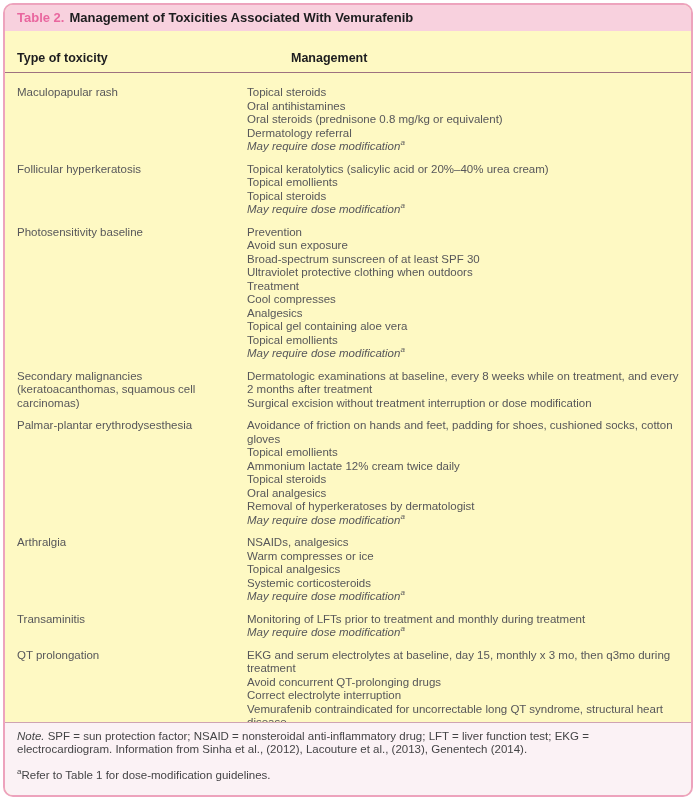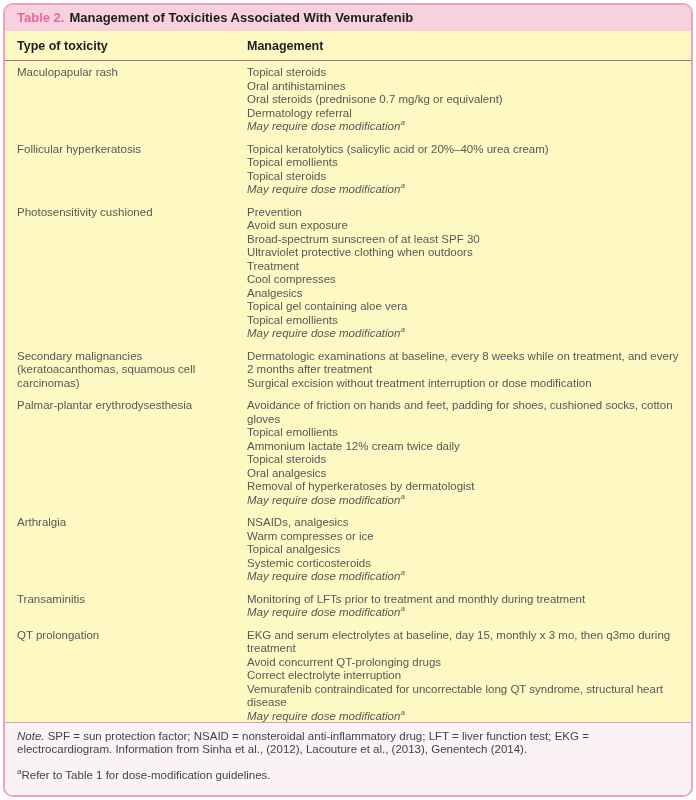--- a/index.html
+++ b/index.html
@@ -23,30 +23,30 @@
     border:2px solid var(--card-border);border-radius:10px;background:#fef9c3;
     overflow:hidden;display:flex;flex-direction:column;
   }
   .title-bar{
     background:var(--title-bar-bg);
     padding:6px 12px 6px;font-size:13px;font-weight:bold;color:var(--heading-text);
     flex:0 0 auto;line-height:14px;
   }
   .title-label{color:var(--accent-pink);margin-right:5px;}
   .header-row{
-    display:flex;padding:8px 12px 7px;border-bottom:1px solid var(--header-rule);
-    font-weight:bold;font-size:12.5px;color:var(--heading-text);flex:0 0 auto;
+    display:flex;padding:20px 12px 7px;border-bottom:1px solid var(--header-rule);
+    font-weight:bold;font-size:12.5px;color:var(--heading-text);flex:0 0 auto;gap:44px;
   }
   .col-tox{width:230px;flex:0 0 230px;padding-right:10px;}
   .col-mgmt{flex:1 1 auto;}
   .table-body{
     flex:1 1 auto;padding:5px 12px 0;font-size:11.5px;color:var(--body-text);
     overflow:hidden;
   }
-  .row{display:flex;margin:0 0 9px;}
+  .row{display:flex;margin:8px 0 9px;}
   .cell{line-height:13.5px;}
   .mgmt-line{line-height:13.5px;}
   .italic{font-style:italic;}
   sup{font-size:8px;line-height:0;}
   .footer{
     flex:0 0 auto;margin-top:auto;
     background:var(--footer-bg);border-top:1px solid var(--footer-rule);
     padding:7px 12px 12px;font-size:11.5px;line-height:13.8px;color:#444446;
   }
   .footnote{margin-top:12px;}
@@ -64,36 +64,36 @@
     <div class="col-tox">Type of toxicity</div>
     <div class="col-mgmt">Management</div>
   </div>
 
   <div class="table-body">
       <div class="row">
         <div class="col-tox cell">Maculopapular rash</div>
         <div class="col-mgmt cell">
           <div class="mgmt-line">Topical steroids</div>
           <div class="mgmt-line">Oral antihistamines</div>
-          <div class="mgmt-line">Oral steroids (prednisone 0.7 mg/kg or equivalent)</div>
+          <div class="mgmt-line">Oral steroids (prednisone 0.8 mg/kg or equivalent)</div>
           <div class="mgmt-line">Dermatology referral</div>
           <div class="mgmt-line italic">May require dose modification<sup>a</sup></div>
         </div>
       </div>
       <div class="row">
         <div class="col-tox cell">Follicular hyperkeratosis</div>
         <div class="col-mgmt cell">
           <div class="mgmt-line">Topical keratolytics (salicylic acid or 20%–40% urea cream)</div>
           <div class="mgmt-line">Topical emollients</div>
           <div class="mgmt-line">Topical steroids</div>
           <div class="mgmt-line italic">May require dose modification<sup>a</sup></div>
         </div>
       </div>
       <div class="row">
-        <div class="col-tox cell">Photosensitivity cushioned</div>
+        <div class="col-tox cell">Photosensitivity baseline</div>
         <div class="col-mgmt cell">
           <div class="mgmt-line">Prevention</div>
           <div class="mgmt-line">Avoid sun exposure</div>
           <div class="mgmt-line">Broad-spectrum sunscreen of at least SPF 30</div>
           <div class="mgmt-line">Ultraviolet protective clothing when outdoors</div>
           <div class="mgmt-line">Treatment</div>
           <div class="mgmt-line">Cool compresses</div>
           <div class="mgmt-line">Analgesics</div>
           <div class="mgmt-line">Topical gel containing aloe vera</div>
           <div class="mgmt-line">Topical emollients</div>

